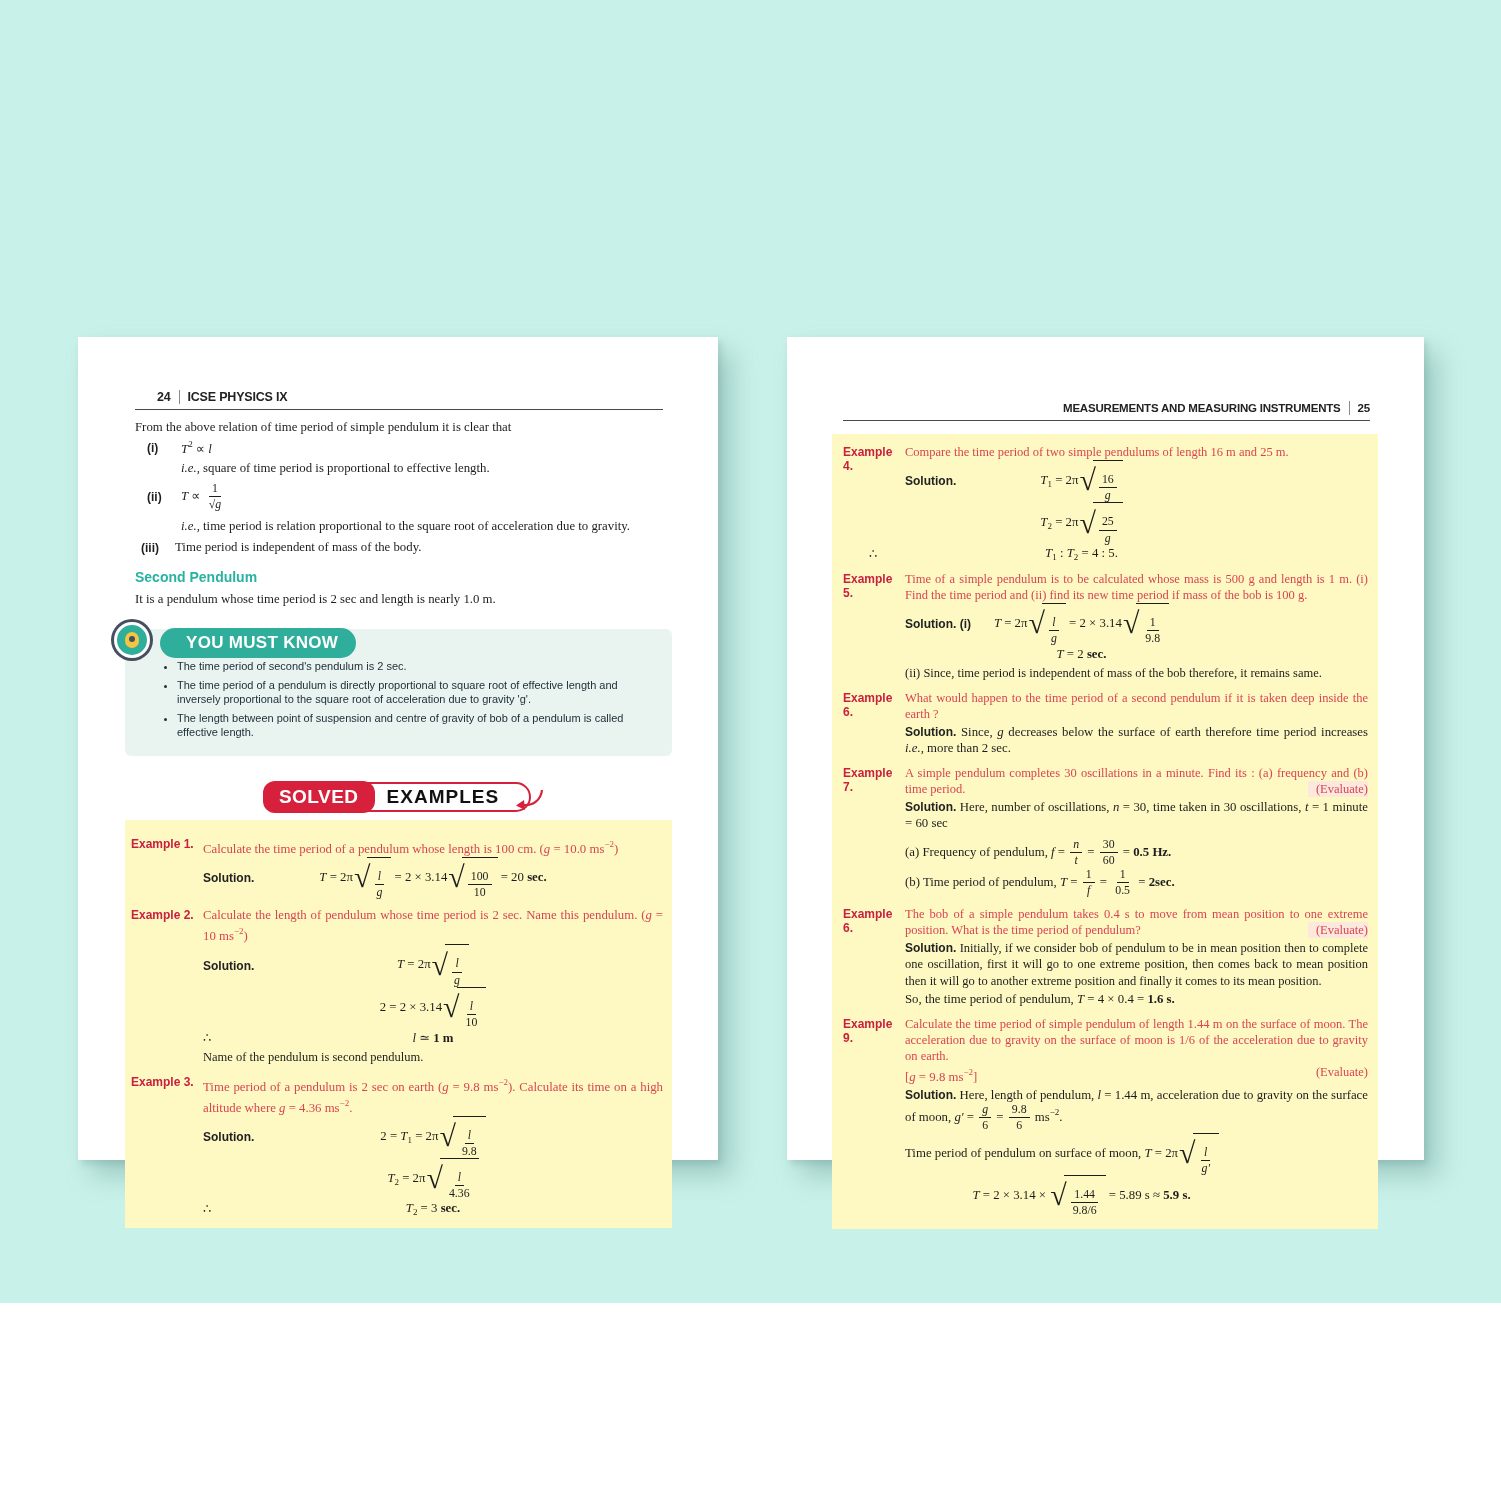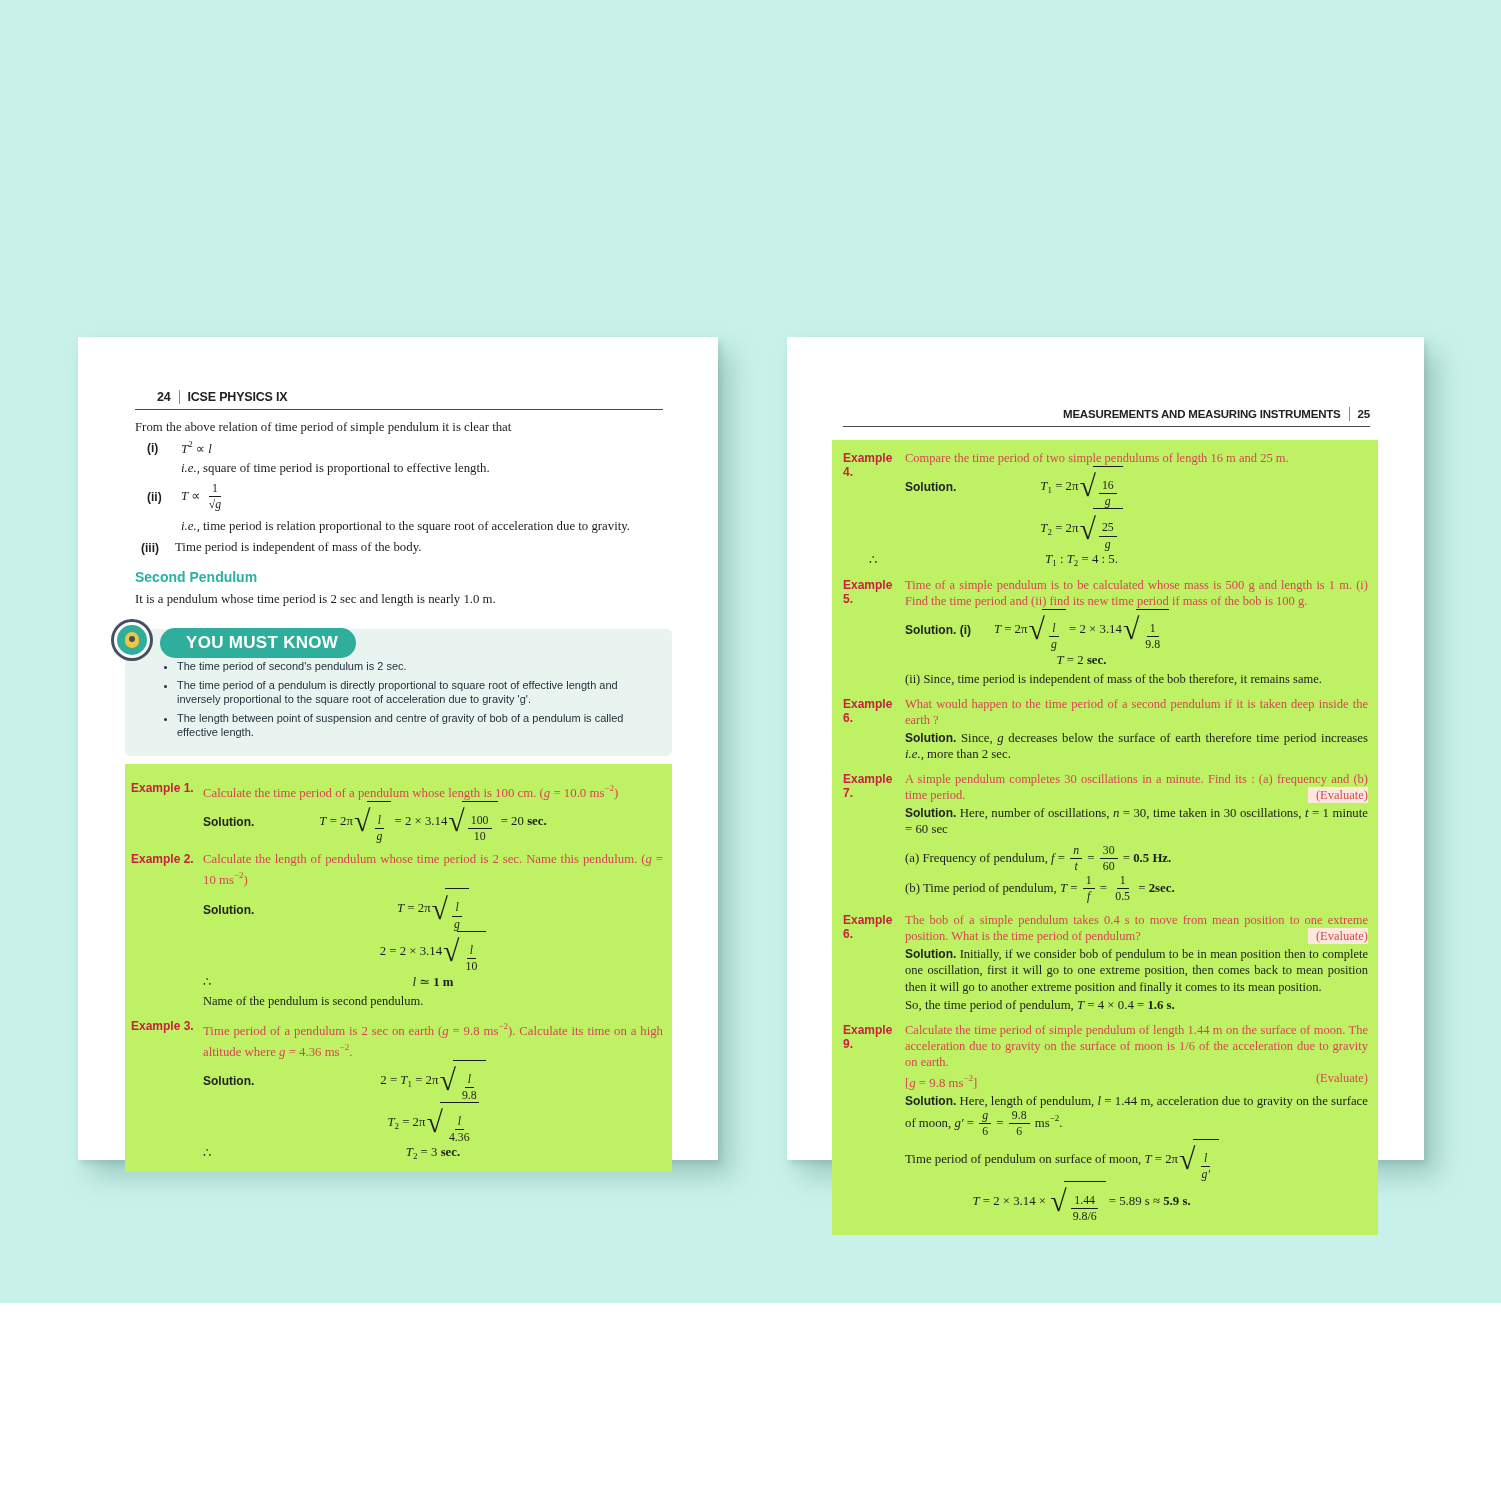--- a/index.html
+++ b/index.html
@@ -9,21 +9,21 @@
         box-shadow:14px 16px 24px rgba(96,148,140,.40), 3px 4px 6px rgba(96,148,140,.25);}
   .page-left{left:78px;width:640px;}
   .page-right{left:787px;width:637px;}
   .page-inner{position:absolute;inset:0;padding:53px 0 0 0;}
 
   
   .runhead{display:flex;align-items:center;gap:8px;border-bottom:1.6px solid #4a4a4a;
            padding-bottom:5px;font-family:"Liberation Sans",sans-serif;font-weight:700;
            color:#222;letter-spacing:-0.2px;}
   .page-left .runhead{margin:0 55px 0 57px;font-size:12.5px;}
-  .page-right .runhead{margin:17px 54px 0 56px;justify-content:flex-end;font-size:11.5px;}
+  .page-right .runhead{margin:11px 54px 0 56px;justify-content:flex-end;font-size:11.5px;}
   .rh-sep{width:1px;height:14px;background:#8a8a8a;}
   .page-left .runhead .rh-num{margin-left:22px;}
 
   
   .bodytxt{font-size:12.8px;line-height:16px;margin:9px 55px 0 57px;}
   .point{display:flex;align-items:center;margin:4px 55px 0 57px;}
   .pt-num{flex:0 0 34px;text-align:left;padding-left:12px;font-family:"Liberation Sans",sans-serif;
           font-weight:700;font-size:12px;}
   .pt-note{margin:3px 55px 0 103px;font-size:12.8px;line-height:16px;}
   .sec-head{margin:14px 55px 0 57px;font-family:"Liberation Sans",sans-serif;font-weight:700;
@@ -52,21 +52,21 @@
   .banner{position:relative;display:inline-flex;align-items:center;border:2px solid #d6203c;
           border-radius:18px;padding:2px 30px 2px 2px;background:#fff;}
   .banner-solved{background:#d6203c;color:#fff;border-radius:12px;padding:5px 16px;
                  font-family:"Liberation Sans",sans-serif;font-weight:700;font-size:19px;
                  letter-spacing:.5px;margin:-6px 12px -6px -6px;}
   .banner-examples{font-family:"Liberation Sans",sans-serif;font-weight:700;font-size:19px;
                    letter-spacing:1px;color:#111;}
   .banner-arrow{position:absolute;right:-16px;top:4px;}
 
   
-  .exbox{background:#bef264;}
+  .exbox{background:#fef9c3;}
   .page-left .exbox{margin:8px 46px 0 47px;padding:8px 9px 10px 6px;}
   .page-right .exbox{margin:13px 46px 0 45px;padding:6px 10px 12px 11px;}
   .example{display:flex;margin-top:8px;}
   .ex-label{flex:0 0 72px;font-family:"Liberation Sans",sans-serif;font-weight:700;
             font-size:12px;color:#c8203e;padding-top:1px;}
   .page-right .example .ex-label{flex:0 0 62px;}
   .ex-body{flex:1;min-width:0;position:relative;}
   .ex-q{position:relative;color:#d94453;font-size:12.5px;line-height:16px;text-align:justify;}
   .evaluate{position:absolute;right:0;bottom:0;color:#d94453;background:#fce8dd;padding-left:8px;}
   .q2row{display:flex;justify-content:space-between;color:#d94453;font-size:12.5px;line-height:16px;}
@@ -140,20 +140,30 @@
             </div>
         </div>
         <div class="mk-pill">YOU MUST KNOW</div>
         <ul class="mk-list">
           <li>The time period of second's pendulum is 2 sec.</li>
           <li>The time period of a pendulum is directly proportional to square root of effective length and inversely proportional to the square root of acceleration due to gravity 'g'.</li>
           <li>The length between point of suspension and centre of gravity of bob of a pendulum is called effective length.</li>
         </ul>
       </div>
 
+      <div class="banner-wrap">
+        <div class="banner">
+          <span class="banner-solved">SOLVED</span>
+          <span class="banner-examples">EXAMPLES</span>
+          <svg class="banner-arrow" width="30" height="26" viewBox="0 0 30 26">
+            <path d="M27 2 C 26 12, 18 18, 8 17" fill="none" stroke="#d6203c" stroke-width="2.2"></path>
+            <polygon points="9,12 1,17.5 10,22" fill="#d6203c"></polygon>
+          </svg>
+        </div>
+      </div>
 
       <div class="exbox">
 
         <div class="example">
           <div class="ex-label">Example 1.</div>
           <div class="ex-body">
             <div class="ex-q"><span class="formula"><span class="mx">Calculate the time period of a pendulum whose length is 100 cm. (</span><span class="mvar">g</span><span class="mx"> = 10.0 ms</span><span class="msup">−2</span><span class="mx">)</span></span></div>
             <div class="sol-row">
               <span class="sol-label">Solution.</span>
               <span class="formula centerf"><span class="mvar">T</span><span class="mx"> = 2π</span><span class="sqrt">

